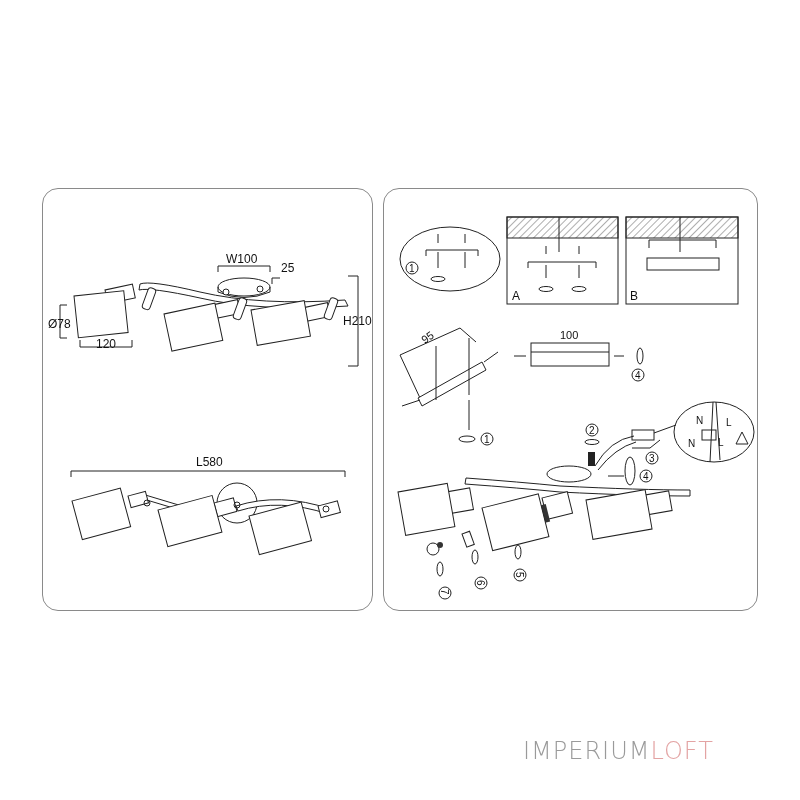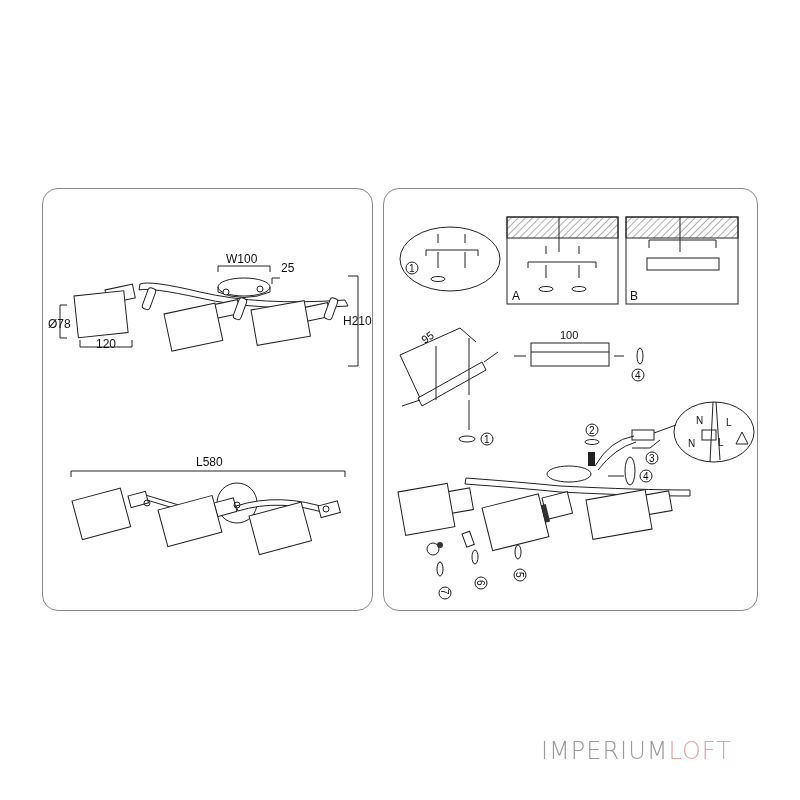--- a/index.html
+++ b/index.html
@@ -4,21 +4,21 @@
   <style>
     html, body { margin: 0; padding: 0; background: #ffffff; }
     body { width: 800px; height: 800px; position: relative; overflow: hidden; font-family: "Liberation Sans", sans-serif; }
     .panel { position: absolute; border: 1.3px solid #8a8a8a; border-radius: 16px; background: #fff; box-sizing: border-box; }
     #panel-left { left: 42px; top: 188px; width: 331px; height: 423px; }
     #panel-right { left: 383px; top: 188px; width: 375px; height: 423px; }
     svg { position: absolute; left: 0; top: 0; overflow: visible; }
     .dim { font-family: "Liberation Sans", sans-serif; font-size: 12px; fill: #111; }
     .lbl { font-family: "Liberation Sans", sans-serif; font-size: 11px; fill: #111; }
     .step { font-family: "Liberation Sans", sans-serif; font-size: 10px; fill: #111; }
-    .brand { position: absolute; left: 541px; top: 737px; font-family: "DejaVu Sans", sans-serif; font-size: 24px; letter-spacing: 1px; font-weight: 300; }
+    .brand { position: absolute; left: 523px; top: 737px; font-family: "DejaVu Sans", sans-serif; font-size: 24px; letter-spacing: 1px; font-weight: 300; }
     .brand .b1 { color: #9a9a9a; }
     .brand .b2 { color: #e3a3a3; }
     .ln { stroke: #222; stroke-width: 1; fill: none; }
     .lnw { stroke: #222; stroke-width: 1; fill: #fff; }
   </style>
 </head>
 <body>
 
 <div class="panel" id="panel-left"></div>
 <div class="panel" id="panel-right"></div>

